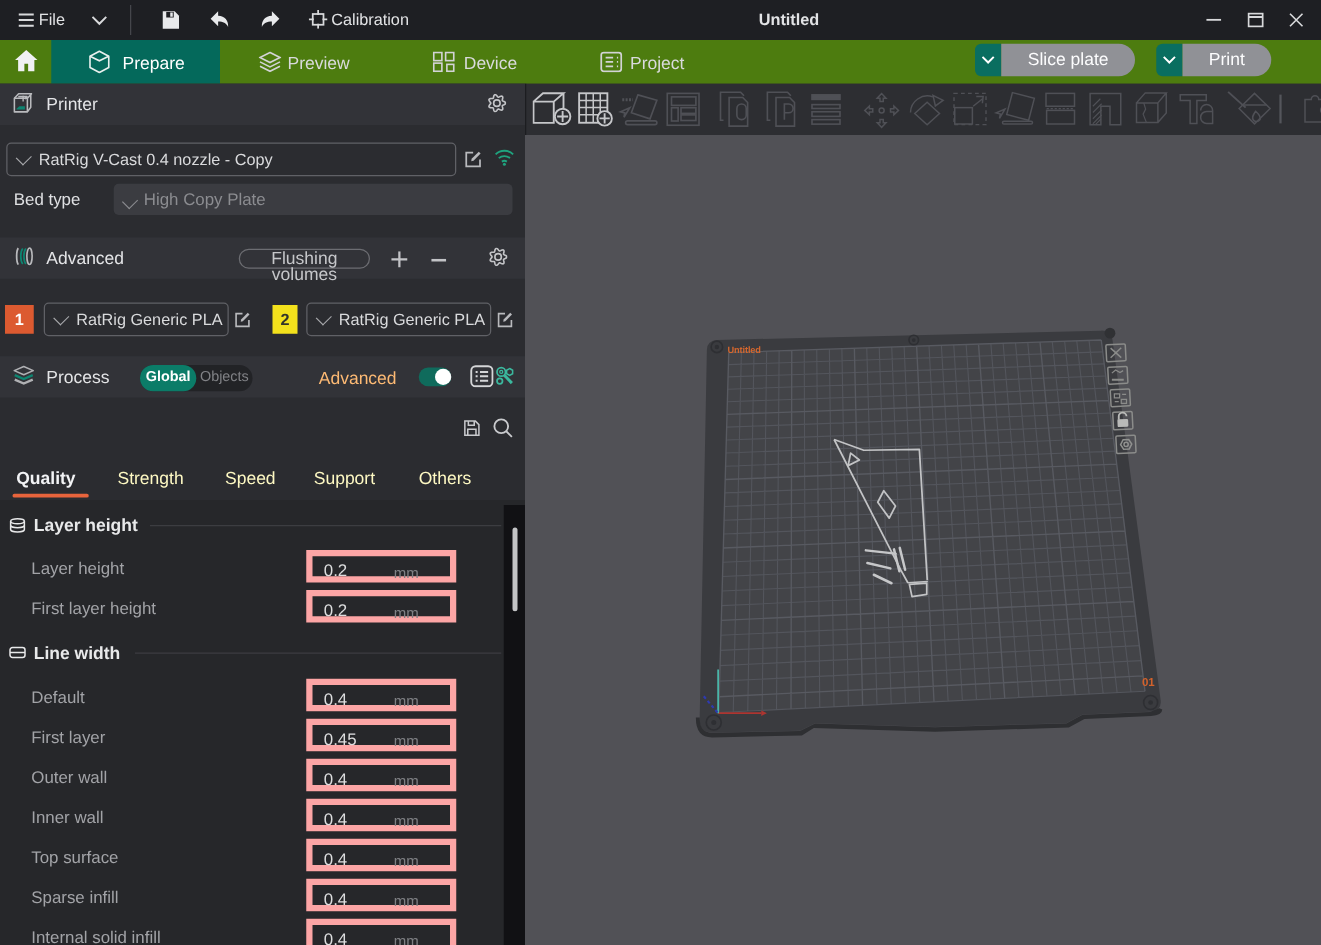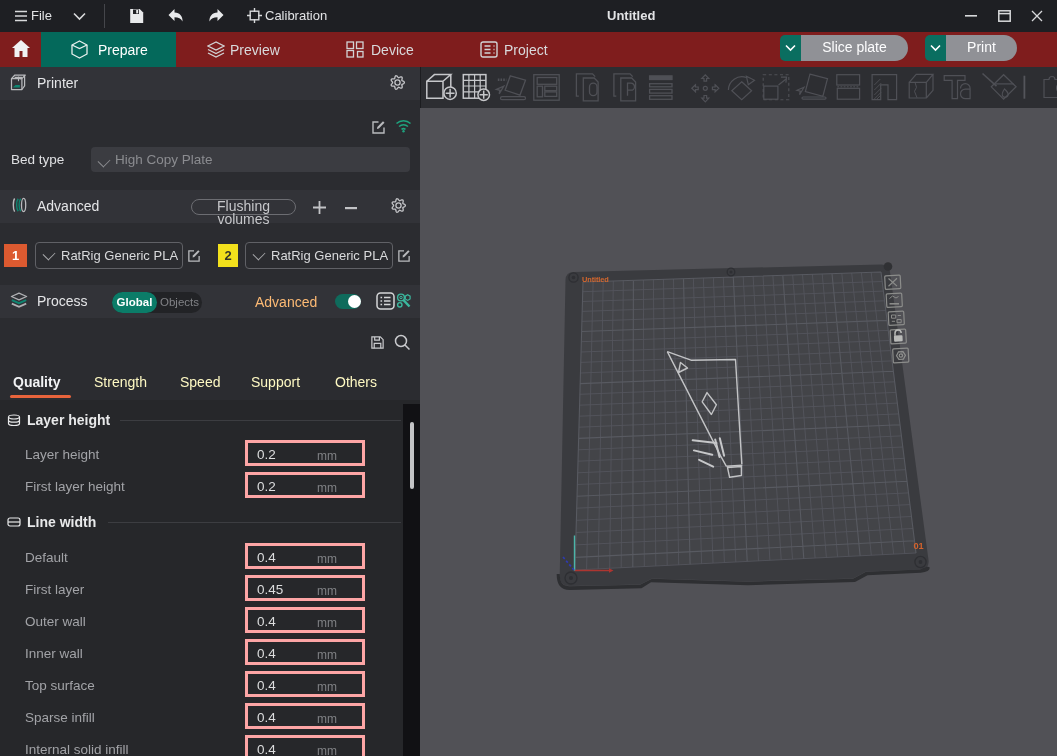--- a/index.html
+++ b/index.html
@@ -1,30 +1,30 @@
 <!DOCTYPE html>
 <html><head>
 <meta charset="utf-8">
 <style>
 html,body{margin:0;padding:0}
 body{width:1057px;height:756px;background:#2a2b2f;font-family:"Liberation Sans",sans-serif;overflow:hidden;position:relative}
 .abs{position:absolute}
 #titlebar{left:0;top:0;width:1057px;height:32px;background:#1e1f23}
-#navbar{left:0;top:32px;width:1057px;height:35px;background:#7f1d1d}
+#navbar{left:0;top:32px;width:1057px;height:35px;background:#4d7c0f}
 #sidebar{left:0;top:67px;width:420px;height:689px;background:#2b2c30}
 #toolbar{left:420px;top:67px;width:637px;height:41px;background:#2d2e32;border-left:1px solid #1c1d20;box-sizing:border-box}
 #viewport{left:420px;top:108px;width:637px;height:648px;background:#515156}
 .ttxt{color:#e2e3e5;font-size:13px}
 .w-btn{position:absolute;top:0;height:32px;width:44px;display:flex;align-items:center;justify-content:center}
 .hdr{position:absolute;left:0;width:420px;background:#323338}
 .sechead{color:#e4e5e7;font-size:14px}
 .combo{position:absolute;box-sizing:border-box;border:1px solid #606166;border-radius:4px;background:#2b2c30;color:#d9dadc;font-size:13px;display:flex;align-items:center}
 .chev{display:inline-block;width:9px;height:9px;border-left:1.6px solid #a9aaad;border-bottom:1.6px solid #a9aaad;transform:rotate(-45deg) scale(1,.82);margin:0 7px 4px 8px;flex:0 0 auto}
 .lab{position:absolute;color:#a2a3a7;font-size:13.5px}
-.inp{position:absolute;box-sizing:border-box;width:120px;height:26px;border:3px solid #fca5a5;background:#26272a;color:#dcddde;font-size:13.5px;line-height:24px}
+.inp{position:absolute;box-sizing:border-box;width:120px;height:26px;border:5px solid #fca5a5;background:#26272a;color:#dcddde;font-size:13.5px;line-height:24px}
 .inp .v{position:absolute;left:9px;top:0}
 .inp .u{position:absolute;right:25px;top:1px;color:#7f8084;font-size:12px}
 .ghead{position:absolute;color:#e8e9ea;font-size:14px;font-weight:bold}
 .gline{position:absolute;height:1px;background:#3c3d41}
 svg{display:block}
 .tabtxt{position:absolute;font-size:14px;color:#fef9c3}
 </style>
 </head>
 <body>
 
@@ -124,20 +124,24 @@
       </g>
       <path d="M8.5 2.6v4.6" stroke="#b9babd" stroke-width="1.1"></path>
       <path d="M3.2 12.9l2.3-2h4.4v2.6H3.2z" fill="#0e8571"></path>
     </svg>
   <div class="abs sechead" style="left:37px;top:8px">Printer</div>
   <svg class="abs" style="left:390px;top:8px" width="15" height="15" viewBox="0 0 15 15">
       <path d="M14.45 7.50L14.29 8.01L13.85 8.46L13.25 8.81L12.64 9.08L12.15 9.32L11.87 9.60L11.82 10.00L11.94 10.53L12.11 11.18L12.21 11.87L12.13 12.49L11.83 12.93L11.34 13.13L10.71 13.06L10.06 12.82L9.46 12.50L8.97 12.27L8.58 12.23L8.24 12.43L7.90 12.86L7.50 13.40L7.02 13.91L6.49 14.23L5.95 14.28L5.49 14.01L5.15 13.48L4.94 12.82L4.81 12.15L4.69 11.62L4.48 11.29L4.11 11.16L3.56 11.16L2.89 11.18L2.19 11.12L1.60 10.90L1.24 10.52L1.16 9.99L1.36 9.39L1.75 8.81L2.19 8.30L2.52 7.87L2.65 7.50L2.52 7.13L2.19 6.70L1.75 6.19L1.36 5.61L1.16 5.01L1.24 4.48L1.60 4.10L2.19 3.88L2.89 3.82L3.56 3.84L4.11 3.84L4.48 3.71L4.69 3.38L4.81 2.85L4.94 2.18L5.15 1.52L5.49 0.99L5.95 0.72L6.49 0.77L7.02 1.09L7.50 1.60L7.90 2.14L8.24 2.57L8.58 2.77L8.97 2.73L9.46 2.50L10.06 2.18L10.71 1.94L11.34 1.87L11.83 2.07L12.13 2.51L12.21 3.13L12.11 3.82L11.94 4.47L11.82 5.00L11.87 5.40L12.15 5.68L12.64 5.92L13.25 6.19L13.85 6.54L14.29 6.99L14.45 7.50Z" fill="none" stroke="#c3c4c7" stroke-width="1.3"></path>
       <circle cx="7.5" cy="7.5" r="2.6" fill="none" stroke="#c3c4c7" stroke-width="1.3"></circle>
     </svg>
 
+  <div class="combo" style="left:5px;top:47px;width:360px;height:27px">
+      <span class="chev"></span>
+      <span>RatRig V-Cast 0.4 nozzle - Copy</span>
+    </div>
   <svg class="abs" style="left:371px;top:53px" width="15" height="15" viewBox="0 0 15 15">
       <path d="M13 7.5V13H2V2h5.5" fill="none" stroke="#b9babd" stroke-width="1.4"></path>
       <path d="M6 9l1.8-.5L13.5 2.8 12 1.3 6.3 7z" fill="#b9babd"></path>
     </svg>
   <svg class="abs" style="left:395px;top:52px" width="17" height="14" viewBox="0 0 17 14">
       <g fill="none" stroke="#1fa37e" stroke-width="1.5">
         <path d="M1.5 4.5a10 10 0 0 1 14 0"></path>
         <path d="M4 7.5a7 7 0 0 1 9 0"></path>
         <path d="M6.5 10.3a3.6 3.6 0 0 1 4 0"></path>
       </g>

